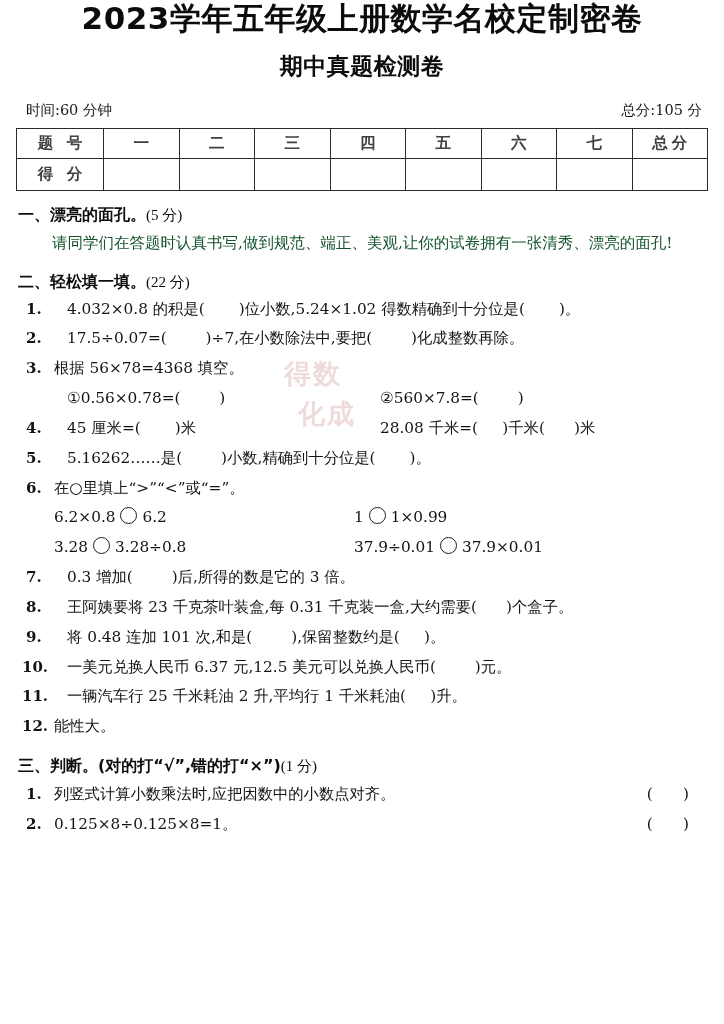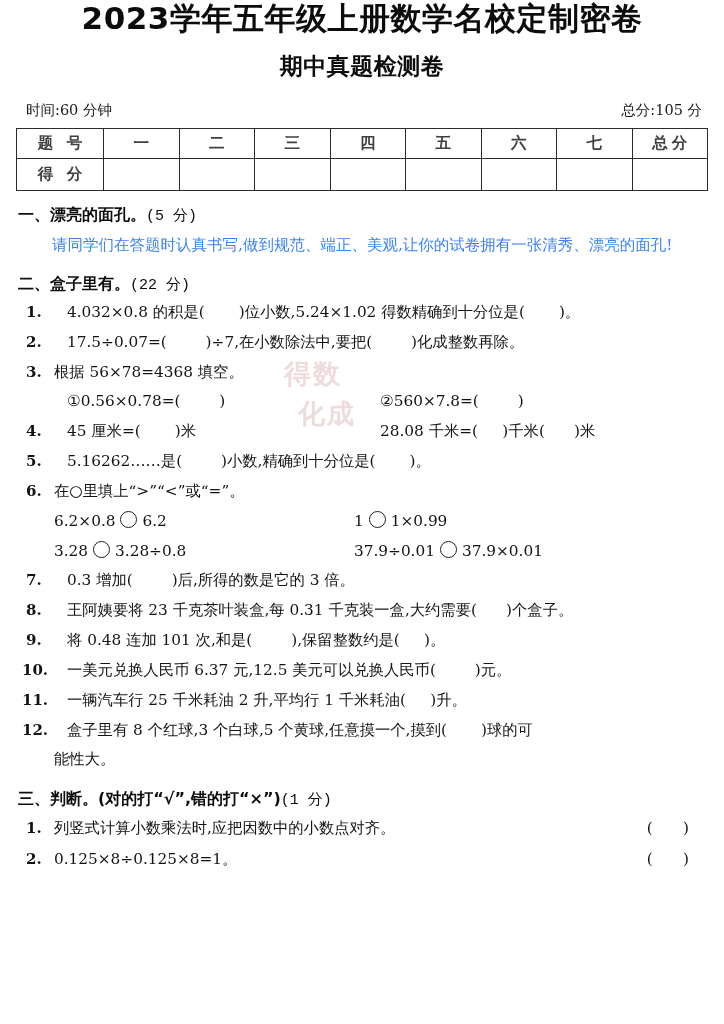--- a/index.html
+++ b/index.html
@@ -108,33 +108,33 @@
   .section-head {
     font-family: "DejaVu Sans", "Liberation Sans", sans-serif;
     font-weight: 700;
     font-size: 16px;
     margin-top: 13px;
     padding-left: 2px;
     color: #0d0d0d;
     line-height: 1.35;
   }
   .section-head .pts {
-    font-family: Liberation Mono, monospace;
+    font-family: Liberation Serif, serif;
     font-weight: 400;
     font-size: 15px;
   }
 
   .para {
     font-size: 15.5px;
     line-height: 1.85;
     margin-top: 4px;
     padding: 0 4px 0 2px;
     text-align: justify;
     text-justify: inter-ideograph;
-    color: #3b82f6;
+    color: #14532d;
   }
   .para .indent { display: inline-block; width: 34px; }
 
   
   .qlist { margin-top: 2px; }
   .q {
     position: relative;
     font-size: 15.3px;
     line-height: 1.95;
     padding-left: 38px;
@@ -250,21 +250,21 @@
     </tr>
   </tbody>
     </table>
 
   <div class="section-head">
     <span>一、漂亮的面孔。</span><span class="pts">(5 分)</span>
   </div>
   <div class="para"><span class="indent"></span><span>请同学们在答题时认真书写,做到规范、端正、美观,让你的试卷拥有一张清秀、漂亮的面孔!</span></div>
 
   <div class="section-head">
-    <span>二、盒子里有。</span><span class="pts">(22 分)</span>
+    <span>二、轻松填一填。</span><span class="pts">(22 分)</span>
   </div>
 
   <div class="qlist">
 
     <div class="q">
       <span class="num">1.</span><span class="blank">4.032×0.8 的积是(       )位小数,5.24×1.02 得数精确到十分位是(       )。</span>
     </div>
 
     <div class="q">
       <span class="num">2.</span><span class="blank">17.5÷0.07=(        )÷7,在小数除法中,要把(        )化成整数再除。</span>
@@ -320,21 +320,21 @@
 
     <div class="q wide">
       <span class="num">10.</span><span class="blank">一美元兑换人民币 6.37 元,12.5 美元可以兑换人民币(        )元。</span>
     </div>
 
     <div class="q wide">
       <span class="num">11.</span><span class="blank">一辆汽车行 25 千米耗油 2 升,平均行 1 千米耗油(     )升。</span>
     </div>
 
     <div class="q wide">
-      <span class="num">12.</span><span class="blank">盒子里有 8 个红球,3 个白球,5 个黄球,任意摸一个,摸到(       )球的可</span>
+      <span class="num">12.</span>
     </div>
     <div class="q-cont">能性大。</div>
 
   </div>
 
   <div class="section-head">
     <span>三、判断。(对的打“√”,错的打“×”)</span><span class="pts">(1 分)</span>
   </div>
 
   <div class="qlist">

